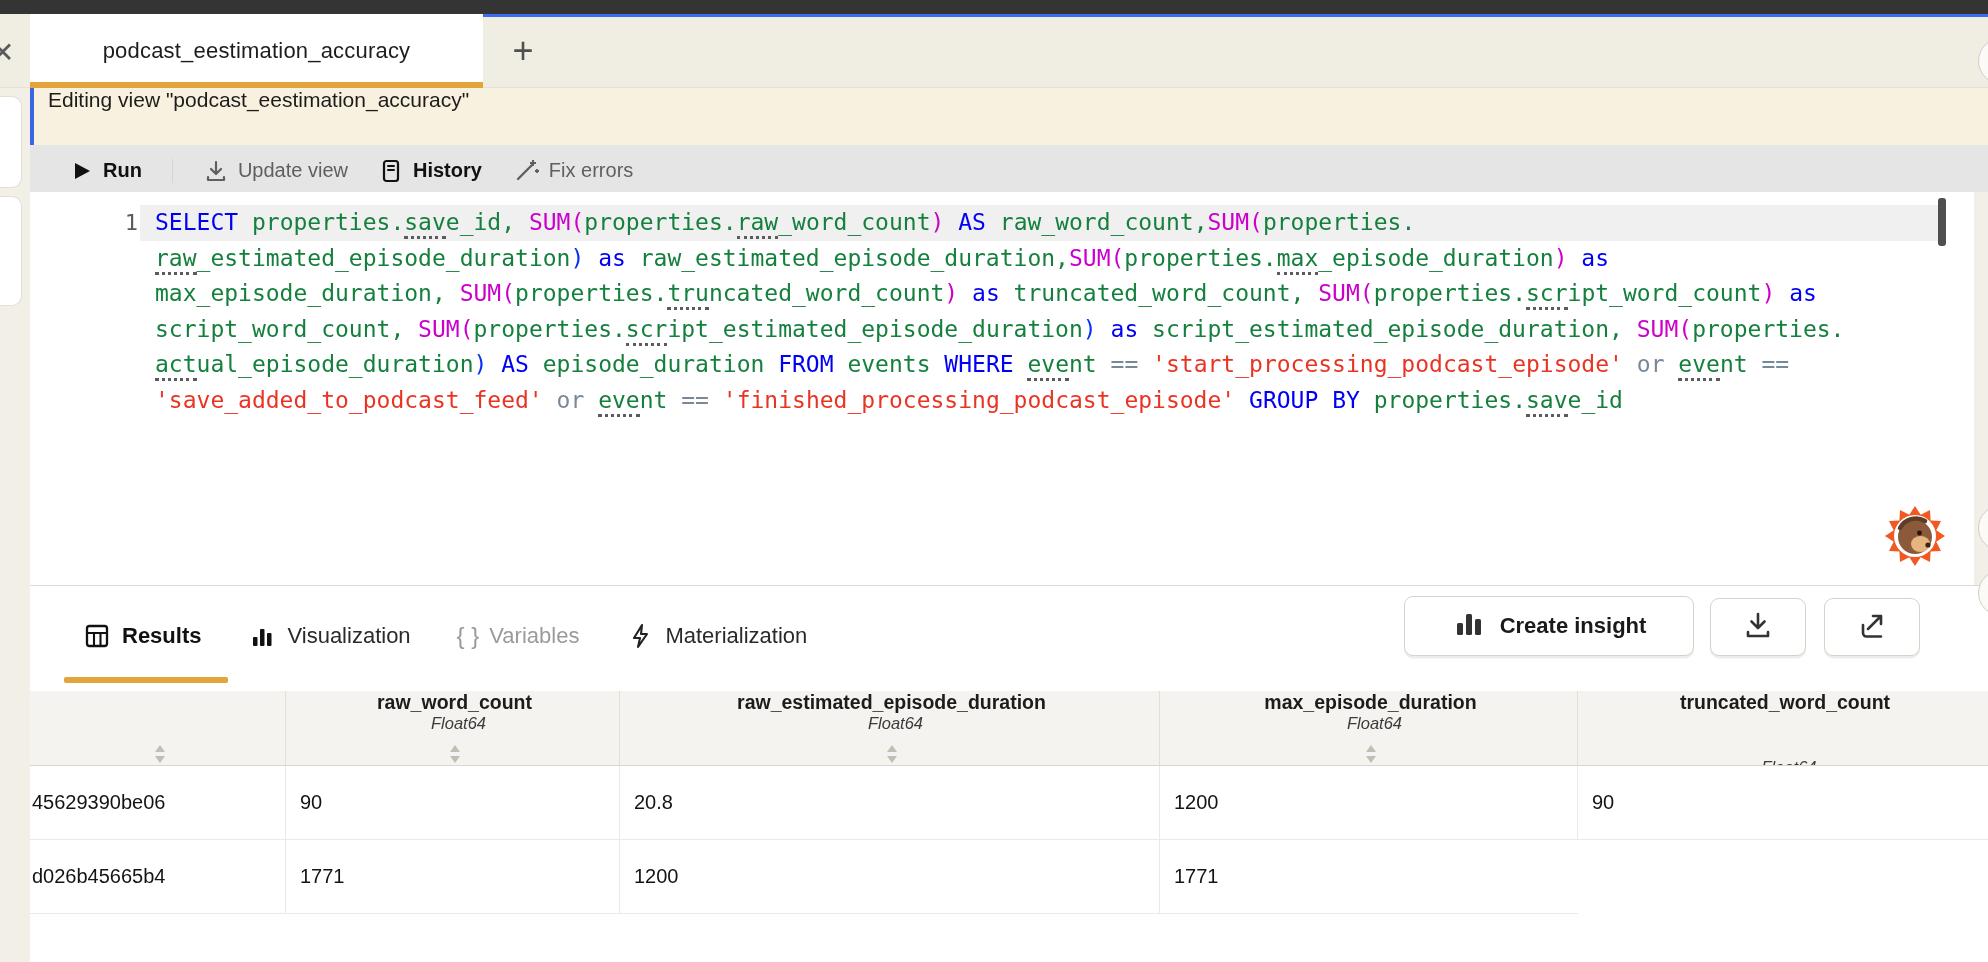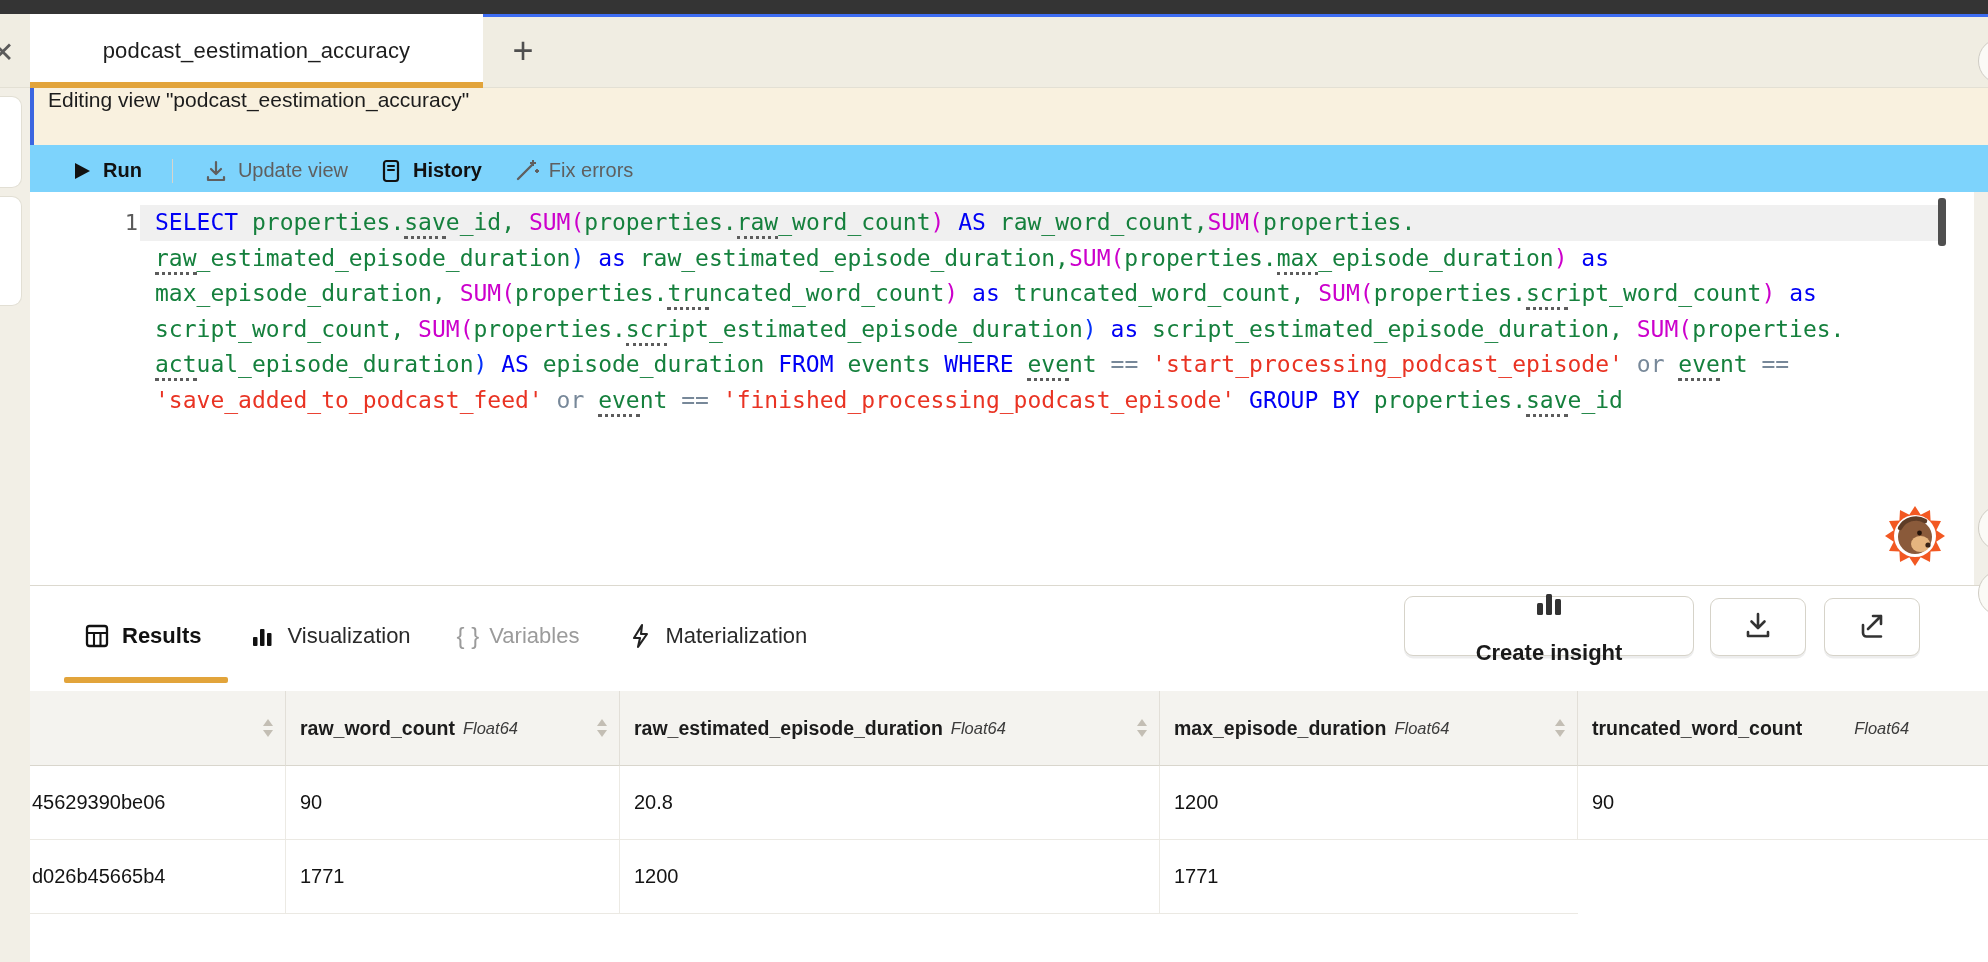--- a/index.html
+++ b/index.html
@@ -20,21 +20,21 @@
 
   .left-rail { left:0; top:88px; width:30px; height:874px; background:#f2efe6; z-index:15; }
   .rail-handle { left:0; width:22px; background:#ffffff; border:1px solid #e2dfd4; border-left:none; border-radius:0 10px 10px 0; }
 
   
   .main { left:30px; top:88px; width:1958px; height:874px; background:#ffffff; }
 
   .banner { left:0; top:0; width:1958px; height:57px; background:#f9f1df; border-left:4px solid #3c66e0; display:flex; align-items:flex-start; }
   .banner .txt { font-size:21px; color:#1c1c1c; margin-left:14px; }
 
-  .toolbar { left:0; top:57px; width:1958px; height:52px; background:#7dd3fc; border-bottom:1px solid #e7e5de; display:flex; align-items:center; padding-left:38px; gap:30px; }
+  .toolbar { left:0; top:57px; width:1958px; height:52px; background:#e5e5e5; border-bottom:1px solid #e7e5de; display:flex; align-items:center; padding-left:38px; gap:30px; }
   .tbtn { display:flex; align-items:center; gap:9px; cursor:pointer; font-size:20px; color:#5f5f5f; }
   .tbtn.em { color:#111111; font-weight:700; }
   .tbtn svg { display:block; }
   .tb-divider { width:1px; height:24px; background:#d8d5cc; }
 
   
   .editor { left:0; top:104px; width:1958px; height:393px; background:#ffffff; }
   .cur-line { left:110px; top:13px; width:1800px; height:35.5px; background:#f0f0f0; }
   .gutter { left:60px; top:13px; width:48px; text-align:right; font-family:"DejaVu Sans Mono", monospace; font-size:22px; color:#5a5a5a; line-height:35.5px; }
   .code { left:125px; top:13px; width:1810px; font-family:"DejaVu Sans Mono", monospace; font-size:23px; line-height:35.5px; white-space:pre; color:#000; }
@@ -54,26 +54,26 @@
   
   .results { left:0; top:497px; width:1958px; height:377px; background:#ffffff; border-top:1px solid #dcd9cf; }
   .rtabs { left:0; top:0; width:1360px; height:100px; display:flex; align-items:center; padding-left:52px; gap:46px; }
   .rtab { display:flex; align-items:center; gap:10px; font-size:22px; color:#2a2a2a; font-weight:500; cursor:pointer; }
   .rtab.active { font-weight:700; color:#111; }
   .rtab.disabled { color:#9b9b9b; }
   .rtab svg { display:block; }
   .rtab-underline { left:34px; top:91px; width:164px; height:6px; background:#e2a43b; border-radius:2px; }
 
   .btn { background:#ffffff; border:1.5px solid #d6d3c9; border-radius:9px; box-shadow:0 2.5px 0 rgba(0,0,0,0.07); display:flex; align-items:center; justify-content:center; cursor:pointer; }
-  .btn-insight { left:1374px; top:10px; width:290px; height:60px; gap:14px; font-size:22px; font-weight:600; color:#1a1a1a;flex-direction:column; }
+  .btn-insight { left:1374px; top:10px; width:290px; height:60px; gap:14px; font-size:22px; font-weight:600; color:#1a1a1a; }
   .btn-download { left:1680px; top:12px; width:96px; height:58px; }
   .btn-share { left:1794px; top:12px; width:96px; height:58px; }
 
   .rtable { left:0; top:105px; width:1958px; display:grid; grid-template-columns:256px 334px 540px 418px 1fr; }
-  .hcell { height:75px; background:#f4f3ef; border-right:1px solid #e2dfd8; border-bottom:1px solid #d9d6cd; display:flex; align-items:center; padding:0 10px 0 14px; overflow:hidden; cursor:pointer; }
+  .hcell { height:75px; background:#f4f3ef; border-right:1px solid #e2dfd8; border-bottom:1px solid #d9d6cd; display:flex; align-items:center; padding:0 10px 0 14px; overflow:hidden; cursor:pointer;flex-direction:column; }
   .hcell .nm { font-size:19.5px; font-weight:700; color:#1c1c1c; white-space:nowrap; }
   .hcell .ty { font-size:16.5px; font-style:italic; color:#3b3b3b; margin-left:8px; white-space:nowrap; }
   .hcell .sp { flex:1; }
   .dcell { height:74px; background:#ffffff; border-right:1px solid #eceae4; border-bottom:1px solid #ebe9e3; display:flex; align-items:center; padding-left:14px; font-size:20px; color:#141414; overflow:hidden; white-space:nowrap; cursor:default; }
   .dcell.clip { padding-left:2px; }
   .hcell.last, .dcell.last { border-right:none;gap:44px; }
 
   .edge-circle { width:46px; height:46px; border-radius:50%; background:#fbfaf6; border:1.5px solid #cfccc4; z-index:25; }
 </style>
 </head>

